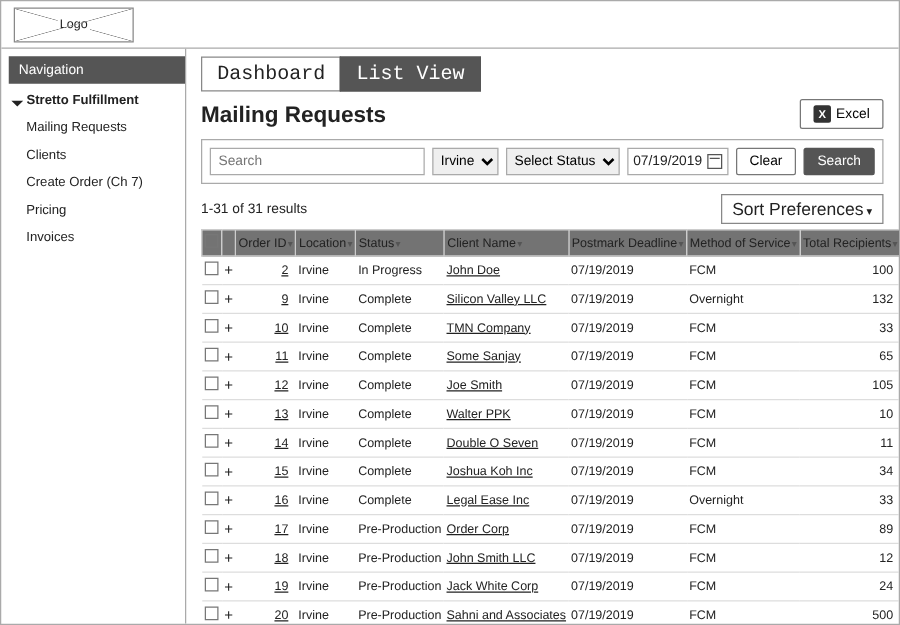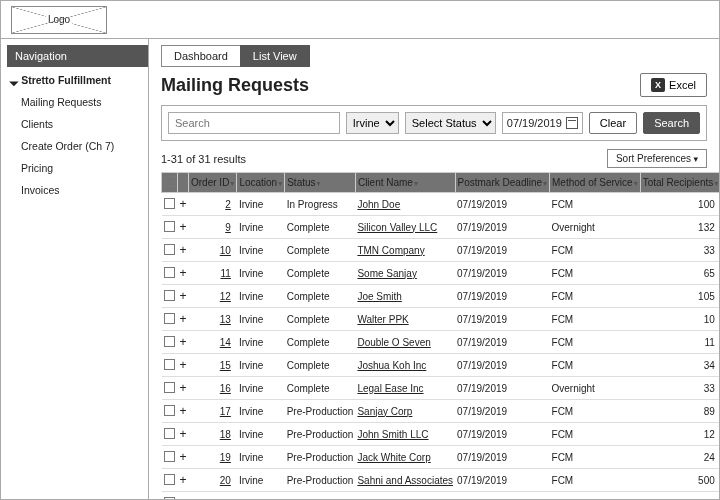--- a/index.html
+++ b/index.html
@@ -12,37 +12,37 @@
   .logo::after  { background:linear-gradient(to top left,  transparent calc(50% - .5px), #888, transparent calc(50% + .5px)); }
   .logo span { position:relative; background:#fff; padding:0 2px; }
   .body { display:flex; height:calc(100% - 38px); }
   .sidebar { width:148px; border-right:1px solid #aaa; padding:6px 0 0 6px; }
   .nav-header { background:#555; color:#fff; padding:5px 8px; font-size:11px; margin-bottom:2px; }
   .nav-root { font-weight:bold; padding:5px 4px; font-size:10.5px; }
   .nav-root::before { content:"◢"; display:inline-block; transform:rotate(45deg); font-size:8px; margin-right:4px; }
   .nav-item { padding:5px 4px 5px 14px; font-size:10.5px; cursor:pointer; }
   .main { flex:1; padding:6px 12px 6px 12px; overflow:auto; }
   .tabs { display:flex; gap:0; margin-bottom:2px; }
-  .tab { border:1px solid #888; padding:4px 12px; font-size:11px; cursor:pointer; background:#fff; }
+  .tab { border:1px solid #888; padding:4px 12px; font-size:16px; cursor:pointer; background:#fff;font-family:Liberation Mono, monospace; }
   .tab + .tab { margin-left:-1px; }
   .tab.active { background:#555; color:#fff; border-color:#555; }
   .title-row { display:flex; justify-content:space-between; align-items:center; margin:6px 0 8px 0; }
   h1 { font-size:18px; margin:0; font-weight:bold; }
   .btn { border:1px solid #777; background:#fff; padding:4px 10px; font-size:11px; cursor:pointer; border-radius:2px; }
   .btn.dark { background:#555; color:#fff; border-color:#555; }
   .excel-btn { display:flex; align-items:center; gap:4px; }
   .xicon { width:14px; height:14px; background:#333; color:#fff; display:inline-flex; align-items:center; justify-content:center; font-size:9px; font-weight:bold; border-radius:2px; }
   .filter-bar { border:1px solid #aaa; padding:6px; display:flex; gap:6px; align-items:center;justify-content:flex-end; }
   .filter-bar input[type=text] { flex:1.2; height:22px; border:1px solid #aaa; padding:0 6px; font-size:11px; }
   .filter-bar select { height:22px; border:1px solid #aaa; font-size:11px; padding:0 2px; }
   .datebox { display:flex; align-items:center; border:1px solid #aaa; height:22px; padding:0 4px; font-size:11px; gap:4px; }
   .cal-icon { width:12px; height:12px; border:1px solid #555; position:relative; }
   .cal-icon::before { content:""; position:absolute; top:2px; left:1px; right:1px; height:1px; background:#555; }
   .results-row { display:flex; justify-content:space-between; align-items:center; margin:8px 0 4px 0; }
-  .sort-btn { border:1px solid #888; padding:3px 8px; font-size:10px; cursor:pointer; background:#fff; }
+  .sort-btn { border:1px solid #888; padding:3px 8px; font-size:14px; cursor:pointer; background:#fff; }
   .sort-btn::after { content:" ▾"; font-size:9px; }
   table { width:100%; border-collapse:collapse; font-size:10px; }
   th { background:#737373; border:1px solid #ccc; padding:3px 2px; text-align:left; font-weight:normal; white-space:nowrap; }
   th .sort::after { content:"▾"; font-size:8px; margin-left:1px; color:#555; }
   td { border-bottom:1px solid #ddd; padding:4px 2px; white-space:nowrap; }
   td.num { text-align:right; padding-right:6px; }
   td.link { text-decoration:underline; cursor:pointer; }
   .chk { width:11px; height:11px; border:1px solid #777; display:inline-block; }
   .plus { font-size:12px; cursor:pointer; text-align:center; }
 </style>
@@ -217,21 +217,21 @@
               <td>Overnight</td>
               <td class="num">33</td>
               <td class="num">12</td>
             </tr>
             <tr>
               <td><span class="chk"></span></td>
               <td class="plus">+</td>
               <td class="link num">17</td>
               <td>Irvine</td>
               <td>Pre-Production</td>
-              <td class="link">Sanjay Corp</td>
+              <td class="link">Order Corp</td>
               <td>07/19/2019</td>
               <td>FCM</td>
               <td class="num">89</td>
               <td class="num">2</td>
             </tr>
             <tr>
               <td><span class="chk"></span></td>
               <td class="plus">+</td>
               <td class="link num">18</td>
               <td>Irvine</td>

